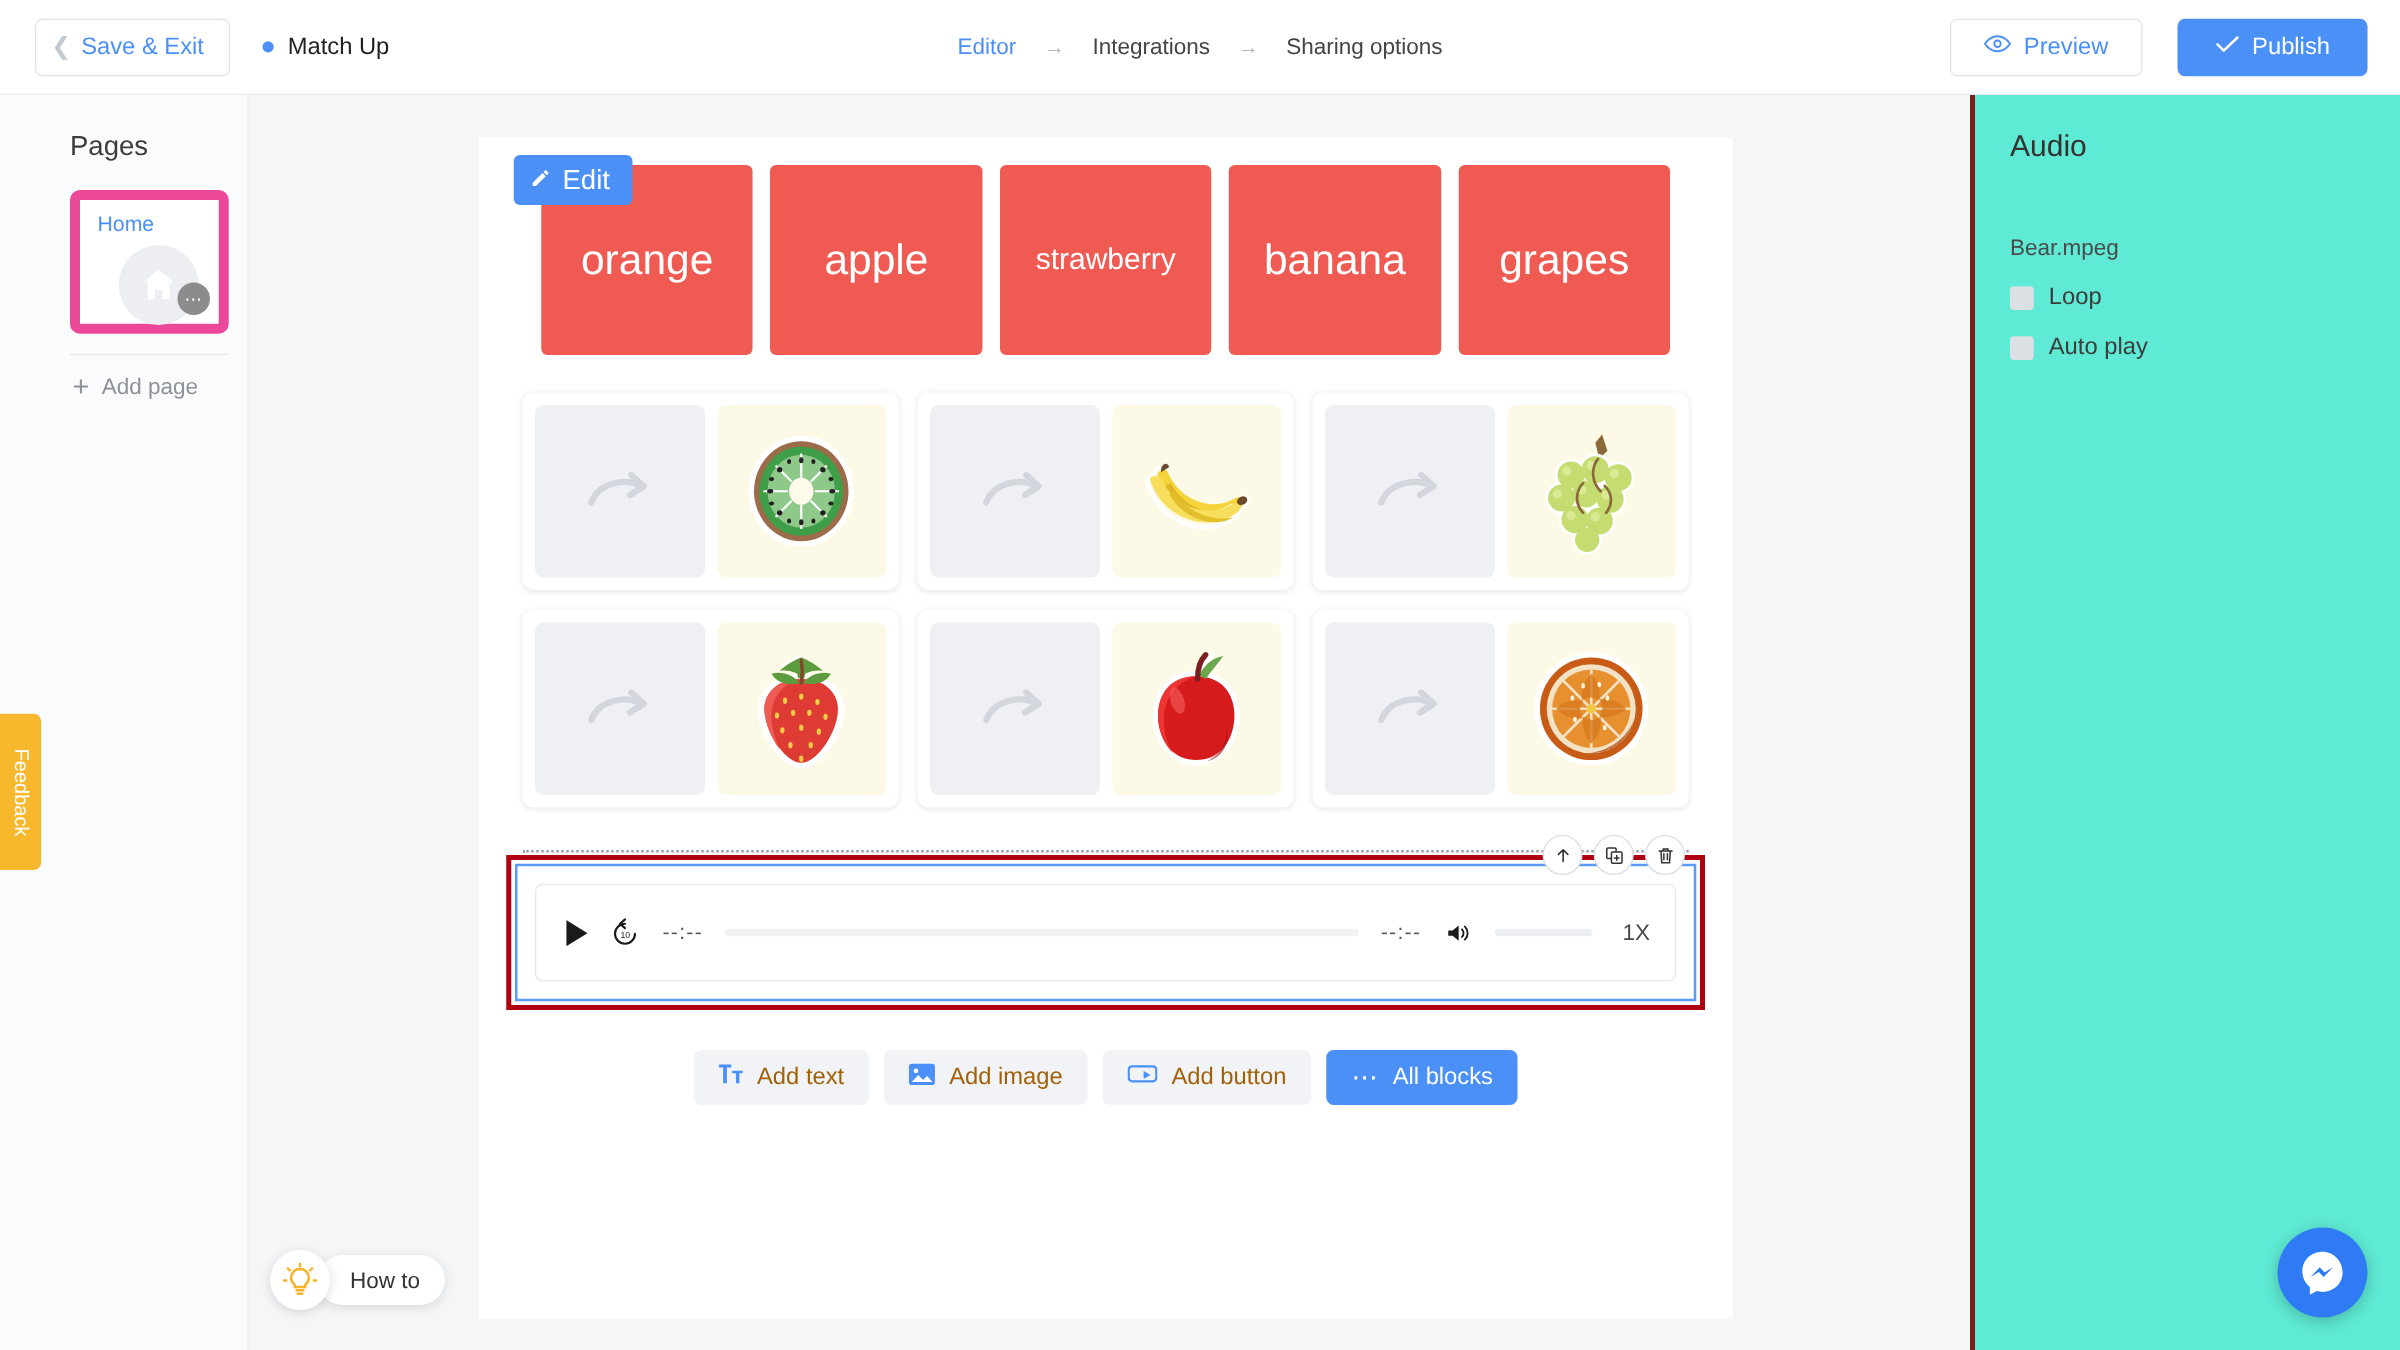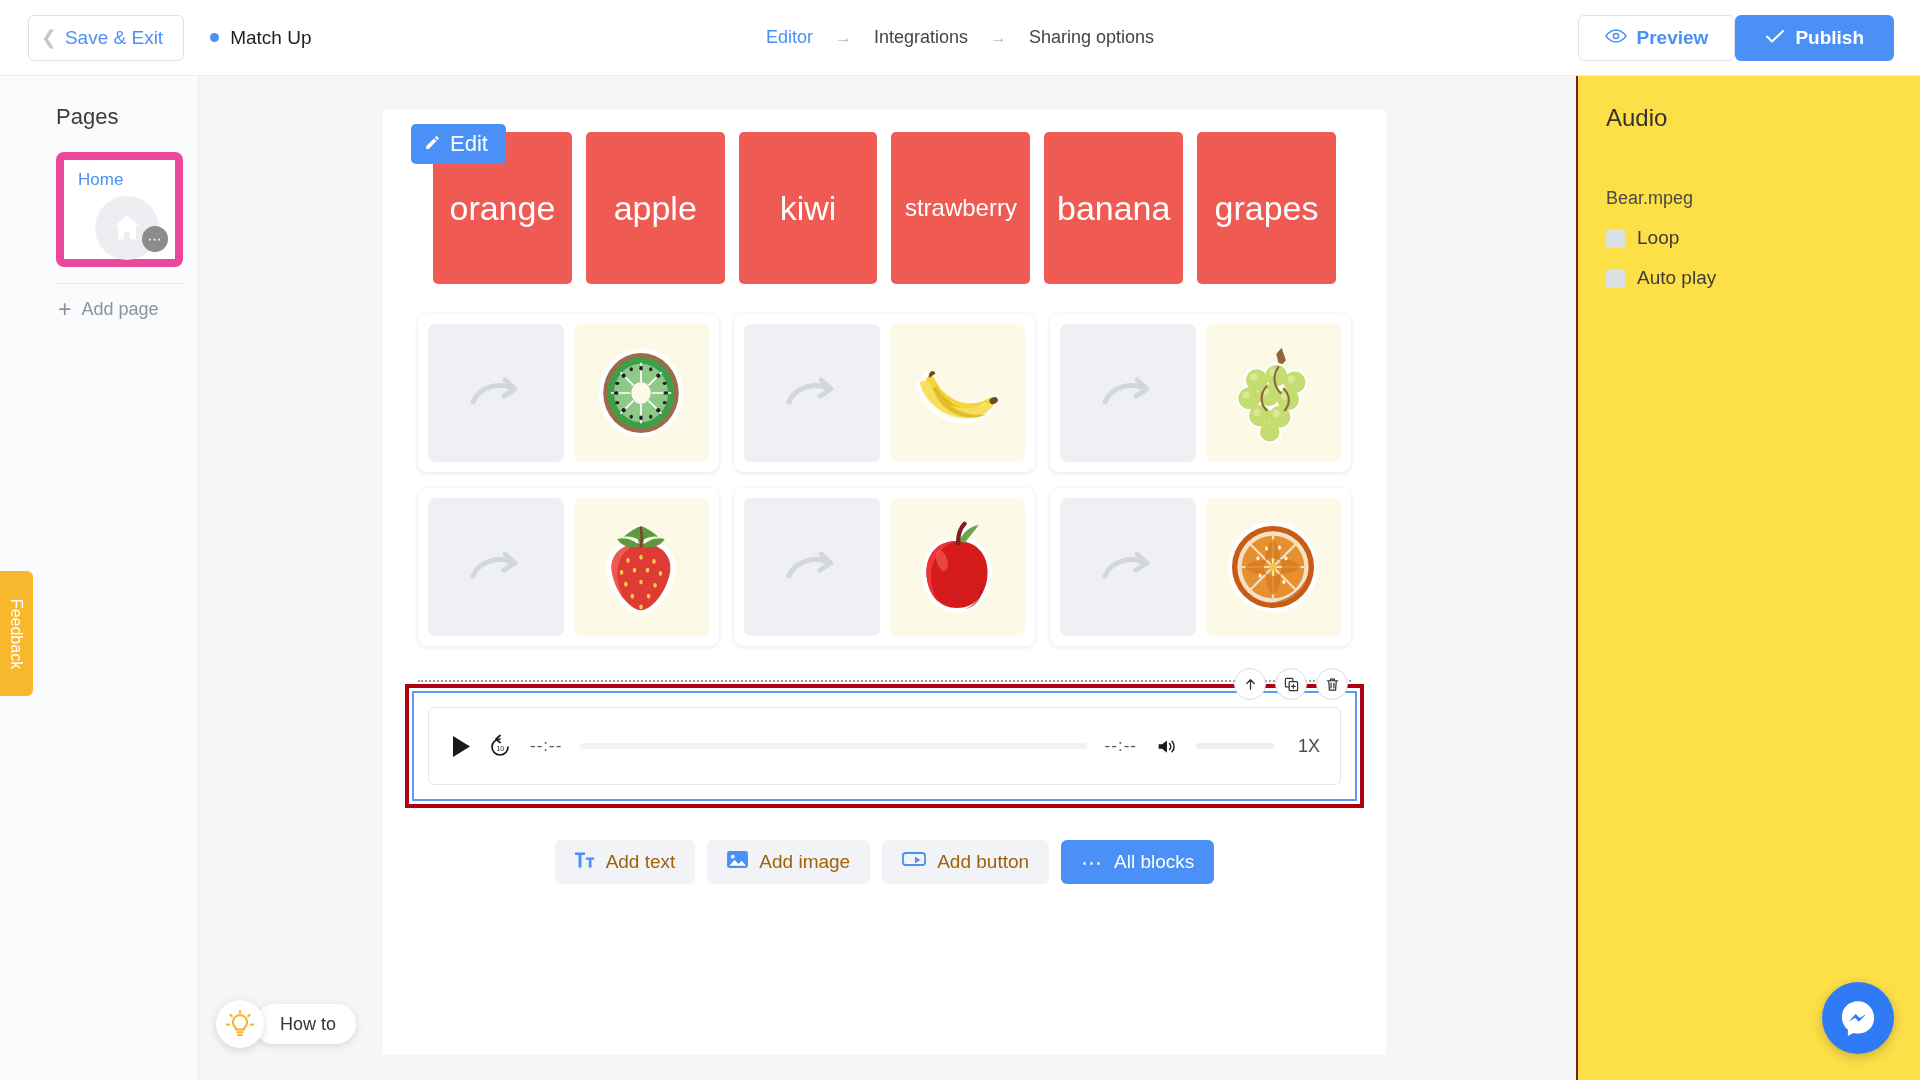--- a/index.html
+++ b/index.html
@@ -40,21 +40,21 @@
     position: absolute; left: 50%; transform: translateX(-50%);
     display: flex; align-items: center; gap: 22px;
     font-size: 18px; color: #444;
   }
   .bc-item { cursor: pointer; white-space: nowrap; }
   .bc-item.active { color: #4a90f7; }
   .bc-arrow { color: #b4bac2; font-size: 17px; }
 
   .top-right {
     position: absolute; right: 26px;
-    display: flex; align-items: center; gap: 0; font-weight: bold;
+    display: flex; align-items: center; gap: 28px;
   }
   .btn-preview {
     height: 46px; padding: 0 26px;
     border: 1px solid #dfe3e8; border-radius: 6px;
     background: #fff; color: #4a90f7; font-size: 19px;
     display: flex; align-items: center; gap: 10px; cursor: pointer;
   }
   .btn-publish {
     height: 46px; padding: 0 30px;
     border: none; border-radius: 6px;
@@ -127,22 +127,22 @@
     border-radius: 20px; background: #fff;
     box-shadow: 0 2px 9px rgba(0,0,0,.12);
     display: flex; align-items: center;
     font-size: 18px; color: #333;
   }
 
   
   .rightpanel {
     position: absolute; top: 76px; right: 0;
     width: 344px; height: 1004px;
-    background: #fde047;
-    border-left: 2px solid #7f1d1d;
+    background: #5eead4;
+    border-left: 4px solid #7f1d1d;
     padding: 28px 28px 0 28px;
   }
   .rp-title { font-size: 24px; color: #333; }
   .rp-filename { margin-top: 56px; font-size: 18px; color: #4a4a4a; }
   .rp-filerow { margin-top: 12px; display: flex; align-items: center; gap: 11px; }
   .file-chip {
     width: 40px; height: 44px; border-radius: 5px;
     background: #2a88f5; color: #fff;
     display: flex; align-items: center; justify-content: center;
     font-size: 21px; position: relative; overflow: hidden;
@@ -355,23 +355,20 @@
           </svg>
         </span>
         <span>Edit</span>
       </div>
       <div class="words-row">
         <div class="word-card">
             <span>orange</span>
           </div>
         <div class="word-card">
             <span>apple</span>
-          </div>
-        <div class="word-card">
-            <span>kiwi</span>
           </div>
         <div class="word-card small">
             <span>strawberry</span>
           </div>
         <div class="word-card">
             <span>banana</span>
           </div>
         <div class="word-card">
             <span>grapes</span>
           </div>

